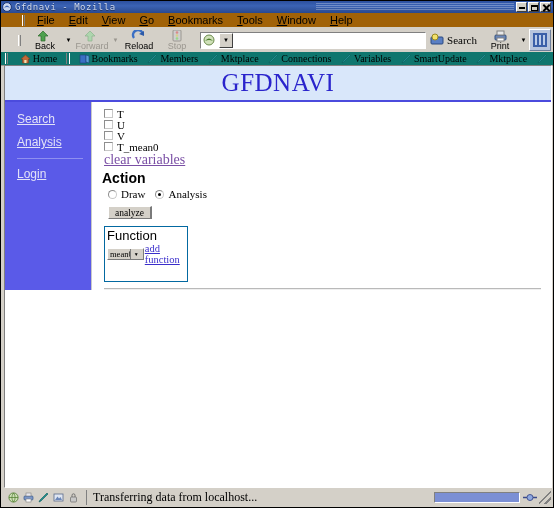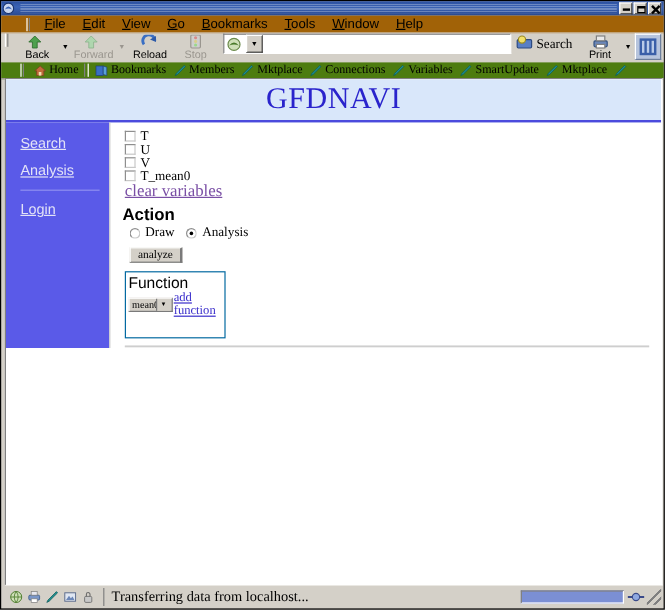--- a/index.html
+++ b/index.html
@@ -97,22 +97,22 @@
     white-space: nowrap;
     line-height: 14px;
   }
   .menu-item .u { text-decoration: underline; }
 
   
   .navbar {
     height: 24px;
     background: #d4d0c8;
     display: flex;
-    align-items: flex-start;
-    padding-left: 3px;
+    align-items: center;
+    padding-left: 17px;
     box-sizing: border-box;
   }
   .tb-btn {
     display: flex;
     flex-direction: column;
     align-items: center;
     justify-content: center;
     width: 38px; height: 23px;
     font-size: 9px;
     color: #000;
@@ -178,26 +178,27 @@
     border: 1px solid;
     border-color: #fff #6d7f9c #6d7f9c #fff;
     display:flex;align-items:center;justify-content:center;
     flex:0 0 auto;
     box-sizing: border-box;
   }
 
   
   .bookbar {
     height: 14px;
-    background: #4d7c0f;
-    display: flex;
-    align-items: center;
-    padding-left: 16px;
+    background: #0f766e;
+    display: flex;
+    align-items: center;
+    padding-left: 4px;
     box-sizing: border-box;
     border-bottom: 1px solid #9a968f;
+    justify-content: space-between;
   }
   .bm {
     display: flex; align-items: center;
     font-size: 10px;
     color: #000;
     padding: 0 3px;
     white-space: nowrap;
     font-family: "Liberation Serif", serif;
   }
   .bm .glyph { margin-right: 2px; display:flex; }
@@ -456,20 +457,21 @@
 
 <div class="window">
 
   <div class="titlebar">
     <span class="titlebar-icon">
       <svg width="10" height="10" viewBox="0 0 10 10">
         <circle cx="5" cy="5" r="4.4" fill="#c9d6ef" stroke="#1b3570"></circle>
         <path d="M2 6 Q5 1 8 6 Q5 4 2 6Z" fill="#3b63b5"></path>
       </svg>
     </span>
+    <span class="titlebar-text">Gfdnavi - Mozilla</span>
     <span class="title-stripes"></span>
     <span class="win-btns">
       <span class="win-btn wb-min">
           <i></i>
         </span>
       <span class="win-btn wb-max">
           <i></i>
         </span>
       <span class="win-btn wb-close">
           <i></i>

